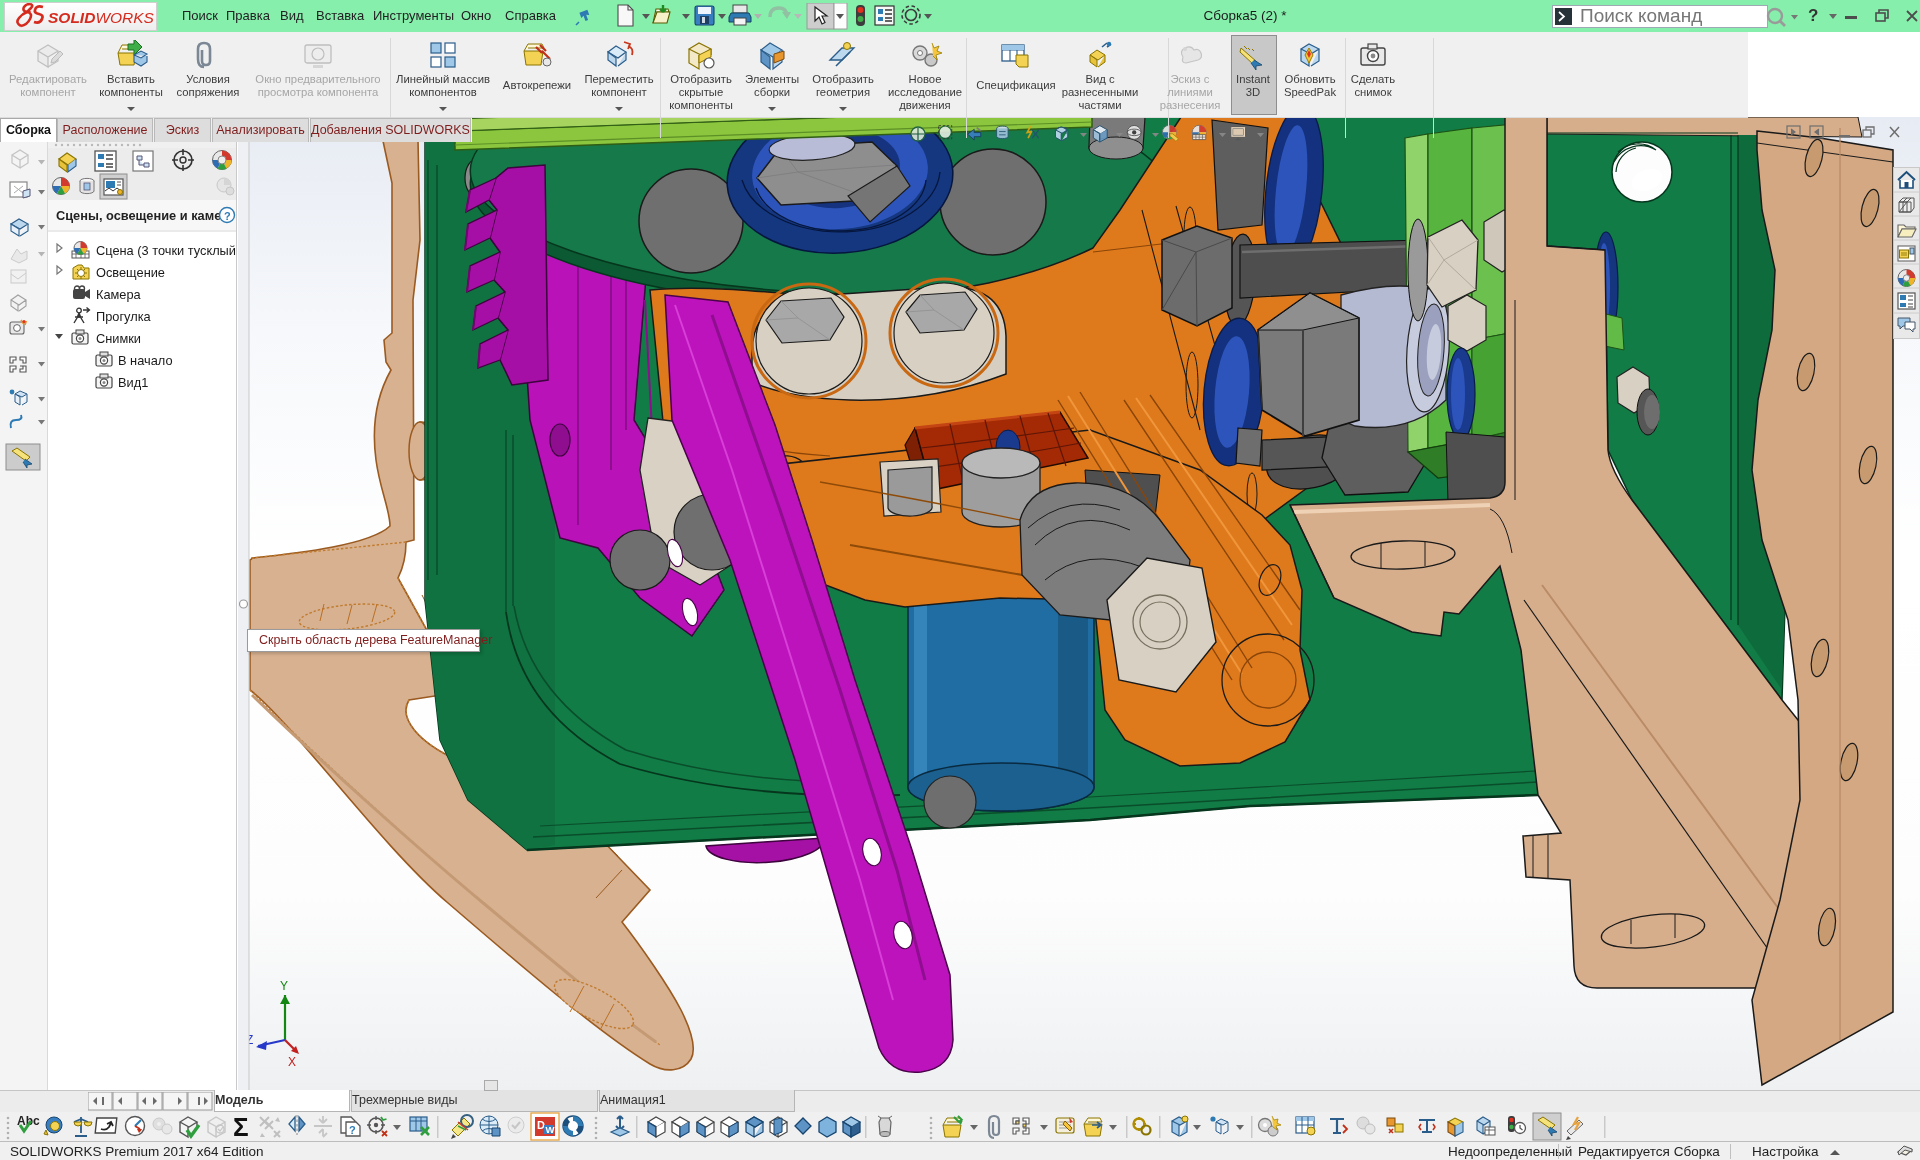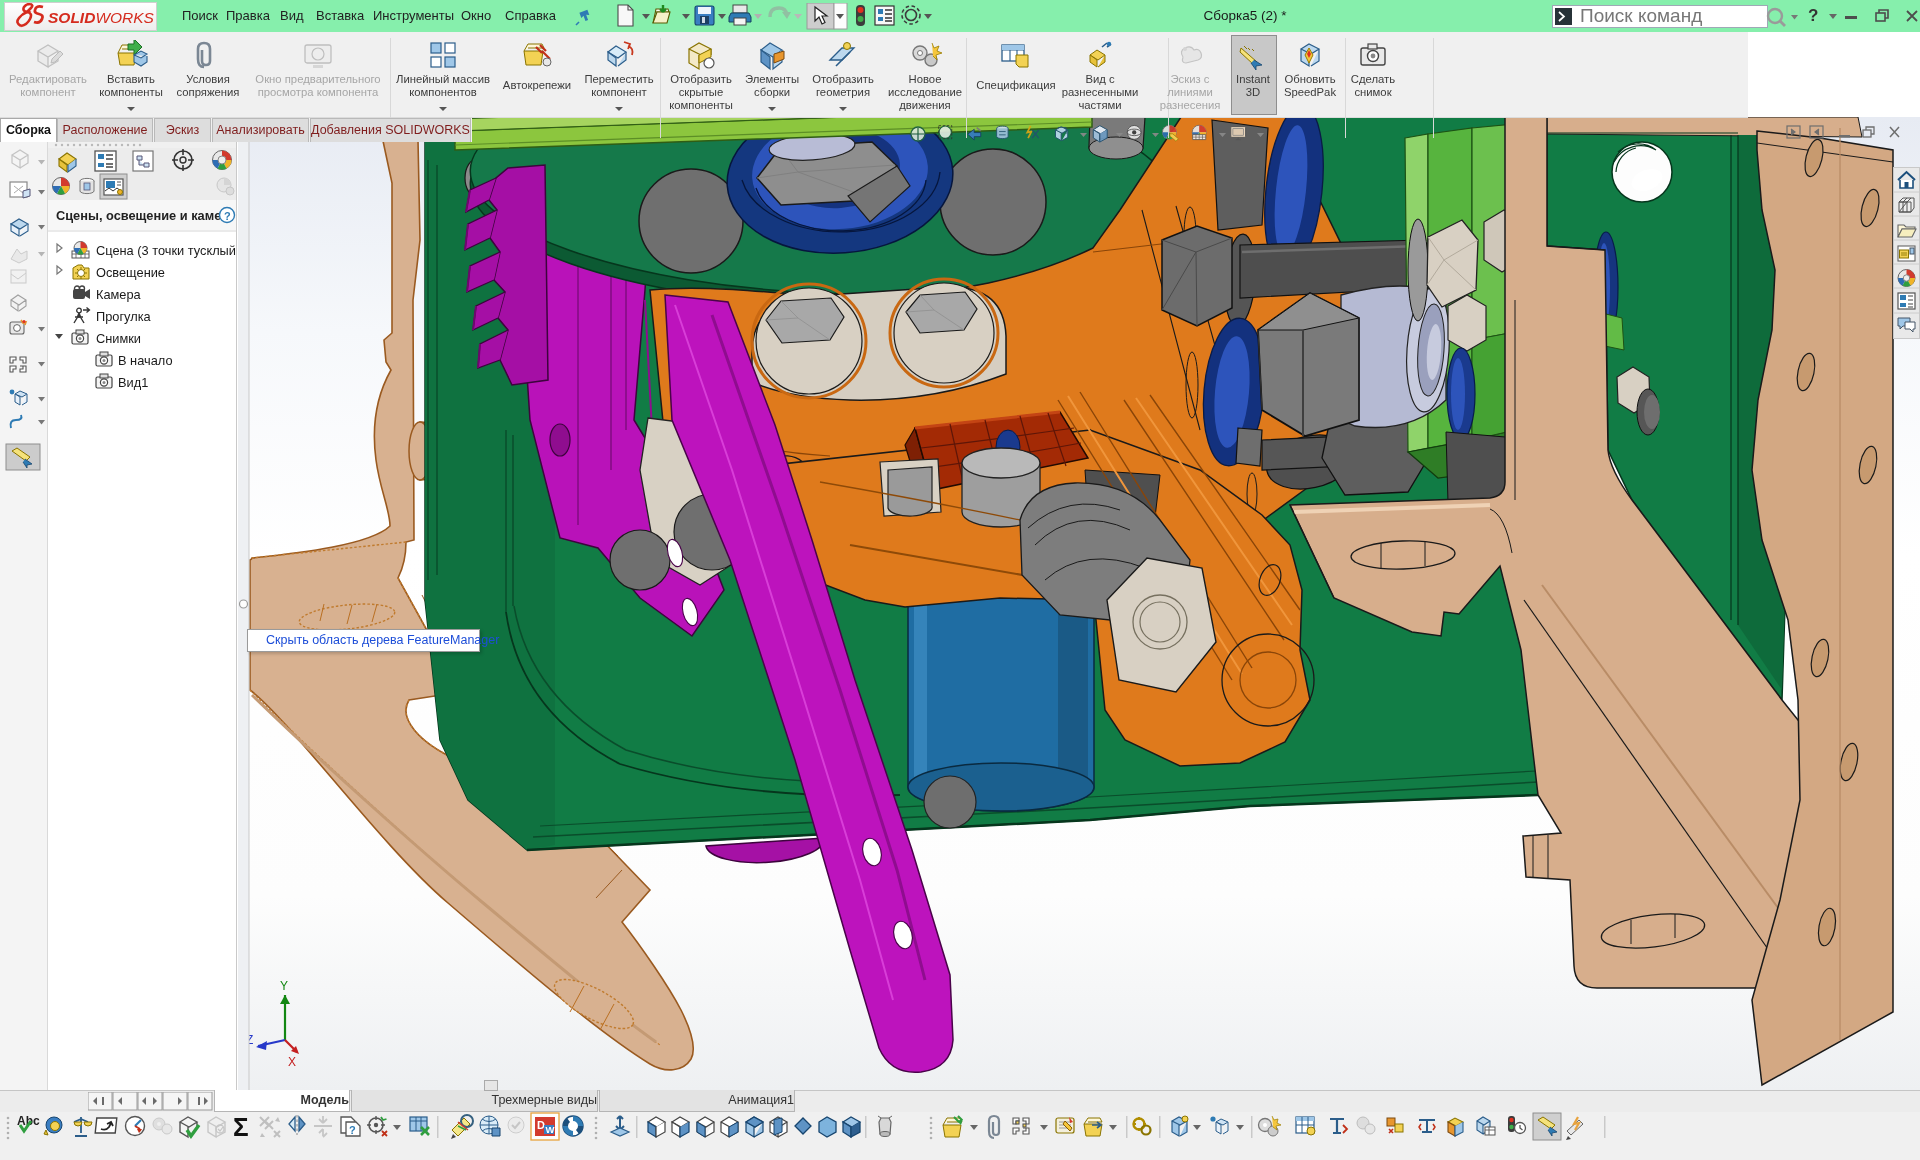--- a/index.html
+++ b/index.html
@@ -12,23 +12,23 @@
 #leftstrip{left:0;top:142px;width:48px;height:948px;background:#f4f4f4;border-right:1px solid #d9d9d9;z-index:10}
 #panel{left:48px;top:142px;width:189px;height:948px;background:#fff;border-right:1px solid #c9c9c9;z-index:10}
 #bottombar{left:0;top:1090px;width:1920px;height:70px;background:#f0f0f0;z-index:10}
 .menu{position:absolute;top:0;height:32px;line-height:32px;white-space:nowrap;font-size:13px;color:#222}
 .ribcap{position:absolute;font-size:11.3px;color:#3c3c3c;text-align:center;line-height:13px;white-space:pre}
 .ribcap.gray{color:#a6a6a6}
 .caret{position:absolute;width:0;height:0;border-left:4px solid transparent;border-right:4px solid transparent;border-top:4px solid #555}
 .vsep{position:absolute;top:6px;height:100px;width:1px;background:#d8d8d8}
 .tab{position:absolute;top:0;height:24px;line-height:23px;white-space:nowrap;overflow:hidden;font-size:12.5px;color:#7f1d1d;text-align:center;background:#dddddd;border:1px solid #b9b9b9;border-bottom:none}
 .tab.active{background:#fff;color:#111;font-weight:bold;border-color:#a9a9a9}
-.btab{position:absolute;top:0;height:22px;line-height:21px;white-space:nowrap;font-size:12.5px;color:#333;text-align:right;background:#e3e3e3;border:1px solid #b5b5b5;border-top:none}
+.btab{position:absolute;top:0;height:22px;line-height:21px;white-space:nowrap;font-size:12.5px;color:#333;text-align:left;background:#e3e3e3;border:1px solid #b5b5b5;border-top:none}
 .btab.active{background:#fff;font-weight:bold}
-#tooltip{left:247px;top:629px;width:233px;height:23px;white-space:nowrap;background:#fff;border:1px solid #9a9a9a;z-index:9;font-size:12.5px;line-height:21px;color:#1d4ed8;padding-left:18px;box-shadow:2px 2px 3px rgba(0,0,0,.18)}
+#tooltip{left:247px;top:629px;width:233px;height:23px;white-space:nowrap;background:#fff;border:1px solid #9a9a9a;z-index:9;font-size:12.5px;line-height:21px;color:#7f1d1d;padding-left:11px;box-shadow:2px 2px 3px rgba(0,0,0,.18)}
 .statxt{position:absolute;top:0;height:20px;line-height:20px;font-size:13.5px;color:#222}
 </style></head>
 <body>
 <div id="root">
 <svg id="scene" width="1920" height="1160" viewBox="0 0 1920 1160">
 <defs>
 <clipPath id="vp">
           <rect x="238" y="117" width="1682" height="973"></rect>
         </clipPath>
 <linearGradient id="bg" x1="0" y1="0" x2="0" y2="1">
@@ -1104,14 +1104,29 @@
             <path d="M13 10 l7 5 -5 1 0 3 -4 -6" fill="#2e7bb4" stroke="#16456d" stroke-width=".8"></path>
           </g>
 <g transform="translate(1565,3)">
             <path d="M2 16 L14 5 l4 4 -12 11z" fill="#e8e8e8" stroke="#666"></path>
             <path d="M13 2 l-4 7 5 -1 -4 7" stroke="#e8a33d" stroke-width="2.2" fill="none"></path>
             <path d="M3 21 l-2 4 5 -1z" fill="#444"></path>
           </g>
 <rect x="1604" y="4" width="1.5" height="22" fill="#c9c9c9"></rect>
 </g>
 </svg>
+<div class="abs" style="left:0;top:51px;width:1920px;height:19px;background:#f0f0f0;border-top:1px solid #bdbdbd">
+<div class="statxt" style="left:10px">SOLIDWORKS Premium 2017 x64 Edition</div>
+<div class="statxt" style="left:1448px">Недоопределенный</div>
+<div class="statxt" style="left:1578px">Редактируется Сборка</div>
+<div class="statxt" style="left:1752px">Настройка</div>
+<svg class="abs" style="left:1828px;top:7px" width="14" height="8">
+          <path d="M2 6 l5 -5 5 5z" fill="#555"></path>
+        </svg>
+<div class="abs" style="left:1558px;top:2px;width:1px;height:15px;background:#c0c0c0"></div>
+<div class="abs" style="left:1730px;top:2px;width:1px;height:15px;background:#c0c0c0"></div>
+<svg class="abs" style="left:1896px;top:2px" width="18" height="16" viewBox="0 0 18 16">
+          <path d="M2 8 l6 -5 8 3 -6 5z" fill="#f4f0e2" stroke="#555" stroke-width="1.1"></path>
+          <path d="M2 8 l1 3 6 -5 7 2 0 -3 -8 -3z" fill="#ddd" stroke="#555" stroke-width="1"></path>
+        </svg>
+</div>
 <div class="abs" style="left:484px;top:-10px;width:14px;height:11px;background:#e6e6e6;border:1px solid #aaa"></div>
 </div>
 </div>
 </body></html>

